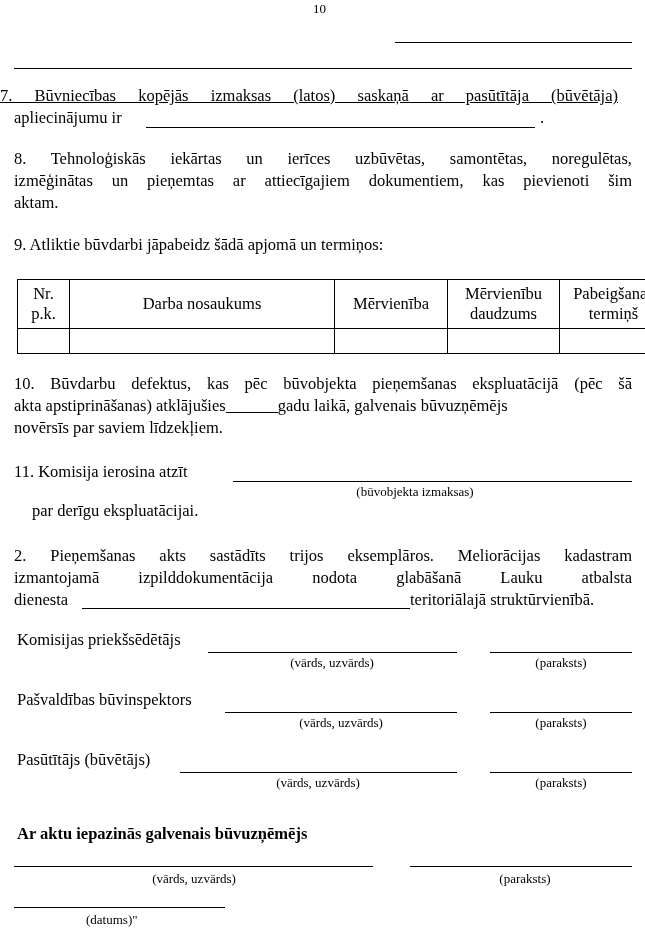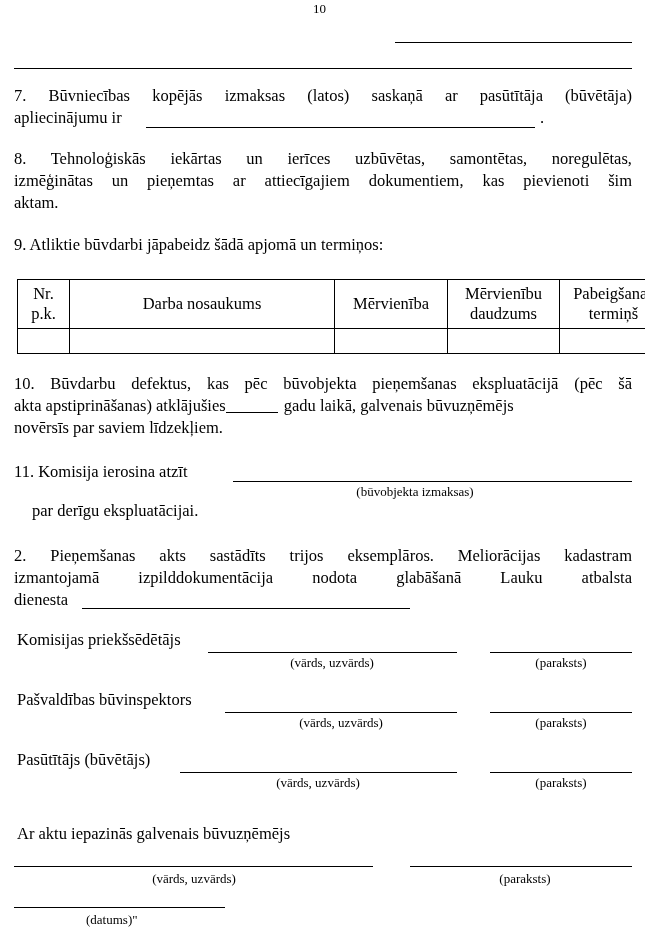--- a/index.html
+++ b/index.html
@@ -114,21 +114,21 @@
 </head>
 <body>
 
 <div class="page">
 
   <div class="page-number">10</div>
 
   <div class="rule" style="left:395px; top:42px; width:237px;"></div>
   <div class="rule" style="left:14px; top:68px; width:618px;"></div>
 
-  <div class="para" style="left:14px; top:85px; width:618px;">
+  <div class="para" style="left:0; top:85px; width:618px;text-decoration:underline;">
     <span class="jline">7. Būvniecības  kopējās  izmaksas  (latos)  saskaņā  ar  pasūtītāja  (būvētāja)</span>
   </div>
   <div class="para nojust" style="left:14px; top:107px; width:130px;">apliecinājumu ir</div>
   <div class="rule" style="left:146px; top:127px; width:389px;"></div>
   <div class="para nojust" style="left:540px; top:107px; width:40px;">.</div>
 
   <div class="para" style="left:14px; top:148px; width:618px;">
     <span class="jline">8.  Tehnoloģiskās  iekārtas  un  ierīces  uzbūvētas,  samontētas,  noregulētas,</span>
   </div>
   <div class="para" style="left:14px; top:170px; width:618px;">
@@ -163,57 +163,58 @@
       <td class="c4"></td>
       <td class="c5"></td>
     </tr>
   </tbody>
     </table>
 
   <div class="para" style="left:14px; top:373px; width:618px;">
     <span class="jline">10.  Būvdarbu  defektus,  kas  pēc  būvobjekta  pieņemšanas  ekspluatācijā  (pēc  šā</span>
   </div>
   <div class="para nojust" style="left:14px; top:395px; width:618px; white-space:nowrap;">
-    <span>akta  apstiprināšanas)  atklājušies</span><span class="inline-blank"></span><span style="margin-left:6px;">gadu  laikā,  galvenais  būvuzņēmējs</span>
+    <span>akta  apstiprināšanas)  atklājušies</span><span class="inline-blank"></span><span style="margin-left:0;">gadu  laikā,  galvenais  būvuzņēmējs</span>
   </div>
   <div class="para nojust" style="left:14px; top:417px; width:400px;">novērsīs par saviem līdzekļiem.</div>
 
   <div class="para nojust" style="left:14px; top:461px; width:230px;">11. Komisija ierosina atzīt</div>
   <div class="rule" style="left:233px; top:481px; width:399px;"></div>
   <div class="caption" style="left:415px; top:485px; transform:translateX(-50%);">(būvobjekta izmaksas)</div>
   <div class="para nojust" style="left:32px; top:500px; width:400px;">par derīgu ekspluatācijai.</div>
 
   <div class="para" style="left:14px; top:545px; width:618px;">
     <span class="jline">2.  Pieņemšanas  akts  sastādīts  trijos  eksemplāros.  Meliorācijas  kadastram</span>
   </div>
   <div class="para" style="left:14px; top:567px; width:618px;">
     <span class="jline">izmantojamā     izpilddokumentācija     nodota     glabāšanā     Lauku     atbalsta</span>
   </div>
   <div class="para nojust" style="left:14px; top:589px; width:80px;">dienesta</div>
   <div class="rule" style="left:82px; top:608px; width:328px;"></div>
+  <div class="para nojust" style="left:410px; top:589px; width:230px; white-space:nowrap;">teritoriālajā struktūrvienībā.</div>
 
   <div class="siglabel" style="left:17px; top:632px;">Komisijas priekšsēdētājs</div>
   <div class="rule" style="left:208px; top:652px; width:249px;"></div>
   <div class="caption" style="left:332px; top:656px; transform:translateX(-50%);">(vārds, uzvārds)</div>
   <div class="rule" style="left:490px; top:652px; width:142px;"></div>
   <div class="caption" style="left:561px; top:656px; transform:translateX(-50%);">(paraksts)</div>
 
   <div class="siglabel" style="left:17px; top:692px;">Pašvaldības būvinspektors</div>
   <div class="rule" style="left:225px; top:712px; width:232px;"></div>
   <div class="caption" style="left:341px; top:716px; transform:translateX(-50%);">(vārds, uzvārds)</div>
   <div class="rule" style="left:490px; top:712px; width:142px;"></div>
   <div class="caption" style="left:561px; top:716px; transform:translateX(-50%);">(paraksts)</div>
 
   <div class="siglabel" style="left:17px; top:752px;">Pasūtītājs (būvētājs)</div>
   <div class="rule" style="left:180px; top:772px; width:277px;"></div>
   <div class="caption" style="left:318px; top:776px; transform:translateX(-50%);">(vārds, uzvārds)</div>
   <div class="rule" style="left:490px; top:772px; width:142px;"></div>
   <div class="caption" style="left:561px; top:776px; transform:translateX(-50%);">(paraksts)</div>
 
-  <div class="siglabel" style="left:17px; top:826px;">Ar aktu iepazinās galvenais būvuzņēmējs</div>
+  <div class="siglabel" style="left:17px; top:826px;font-weight:bold;">Ar aktu iepazinās galvenais būvuzņēmējs</div>
   <div class="rule" style="left:14px; top:866px; width:359px;"></div>
   <div class="caption" style="left:194px; top:872px; transform:translateX(-50%);">(vārds, uzvārds)</div>
   <div class="rule" style="left:410px; top:866px; width:222px;"></div>
   <div class="caption" style="left:525px; top:872px; transform:translateX(-50%);">(paraksts)</div>
   <div class="rule" style="left:14px; top:907px; width:211px;"></div>
   <div class="caption" style="left:86px; top:913px;">(datums)"</div>
 
 </div>
 
 </body></html>

